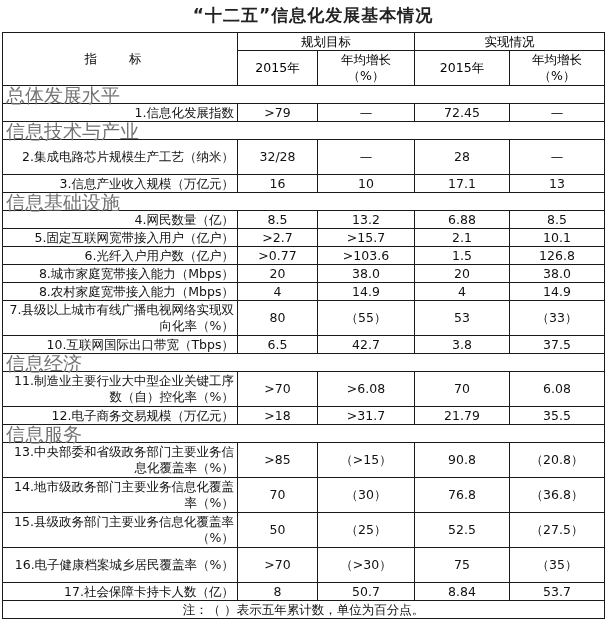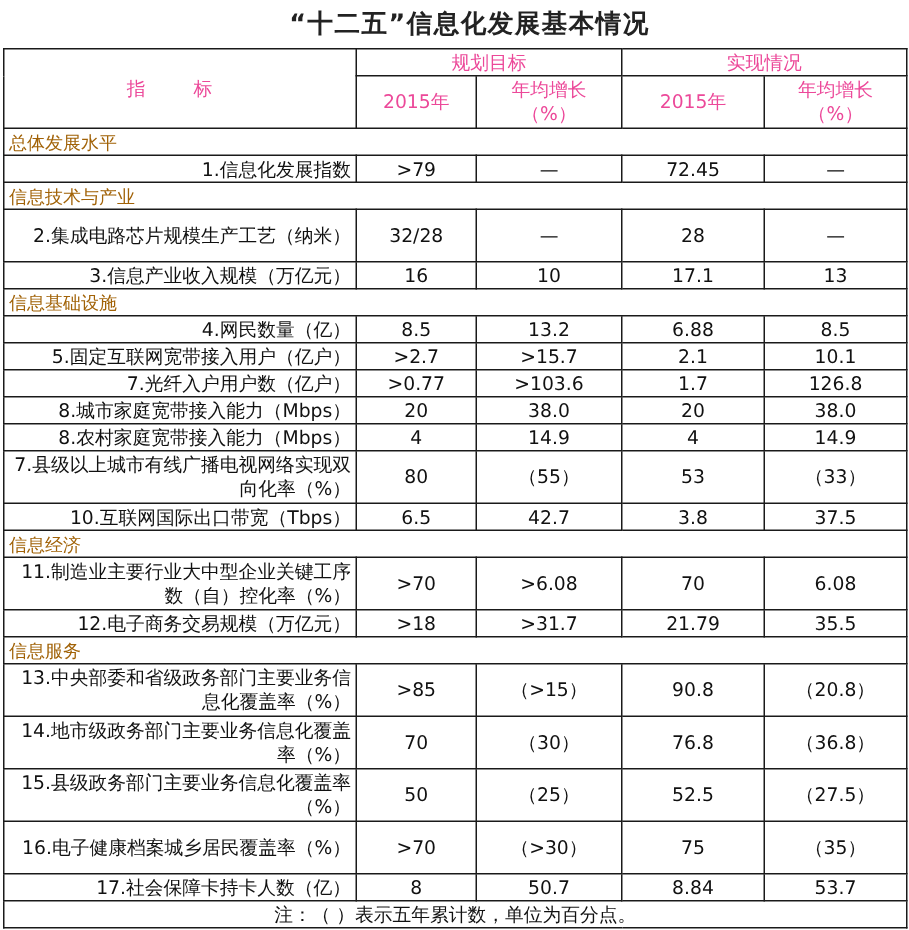--- a/index.html
+++ b/index.html
@@ -16,25 +16,25 @@
     font-size: 12.5px; line-height: 16px;
   }
   table.main td, table.main th {
     border: 1px solid #1a1a1a; padding: 0 3px; font-weight: normal; vertical-align: middle;
   }
   col.c0 { width: 235px; }
   col.c1 { width: 80px; }
   col.c2 { width: 97px; }
   col.c3 { width: 95px; }
   col.c4 { width: 95px; }
-  th { text-align: center; color: #ec4899; }
+  th { text-align: center; color: #000000; }
   .hdr-top { height: 18px; }
   .hdr-sub { height: 35px; }
   .hdr-label { letter-spacing: 14px; }
-  .section td { height: 18px; font-weight: bold; font-size: 12px; color: #a16207; padding-left: 4px; }
+  .section td { height: 18px; font-weight: bold; font-size: 19px; color: #737373; padding-left: 4px; }
   .r1 td { height: 18px; }
   .r2 td { height: 35px; }
   td.name { text-align: right; padding-left: 4px; }
   td.val { text-align: center; }
   .note td { height: 18px; text-align: center; padding-left: 4px; }
 </style>
 </head>
 <body>
 
 <div class="title">“十二五”信息化发展基本情况</div>
@@ -99,24 +99,24 @@
         <td class="val">8.5</td>
       </tr>
       <tr class="r1">
         <td class="name">5.固定互联网宽带接入用户（亿户）</td>
         <td class="val">&gt;2.7</td>
         <td class="val">&gt;15.7</td>
         <td class="val">2.1</td>
         <td class="val">10.1</td>
       </tr>
       <tr class="r1">
-        <td class="name">7.光纤入户用户数（亿户）</td>
+        <td class="name">6.光纤入户用户数（亿户）</td>
         <td class="val">&gt;0.77</td>
         <td class="val">&gt;103.6</td>
-        <td class="val">1.7</td>
+        <td class="val">1.5</td>
         <td class="val">126.8</td>
       </tr>
       <tr class="r1">
         <td class="name">8.城市家庭宽带接入能力（Mbps）</td>
         <td class="val">20</td>
         <td class="val">38.0</td>
         <td class="val">20</td>
         <td class="val">38.0</td>
       </tr>
       <tr class="r1">

